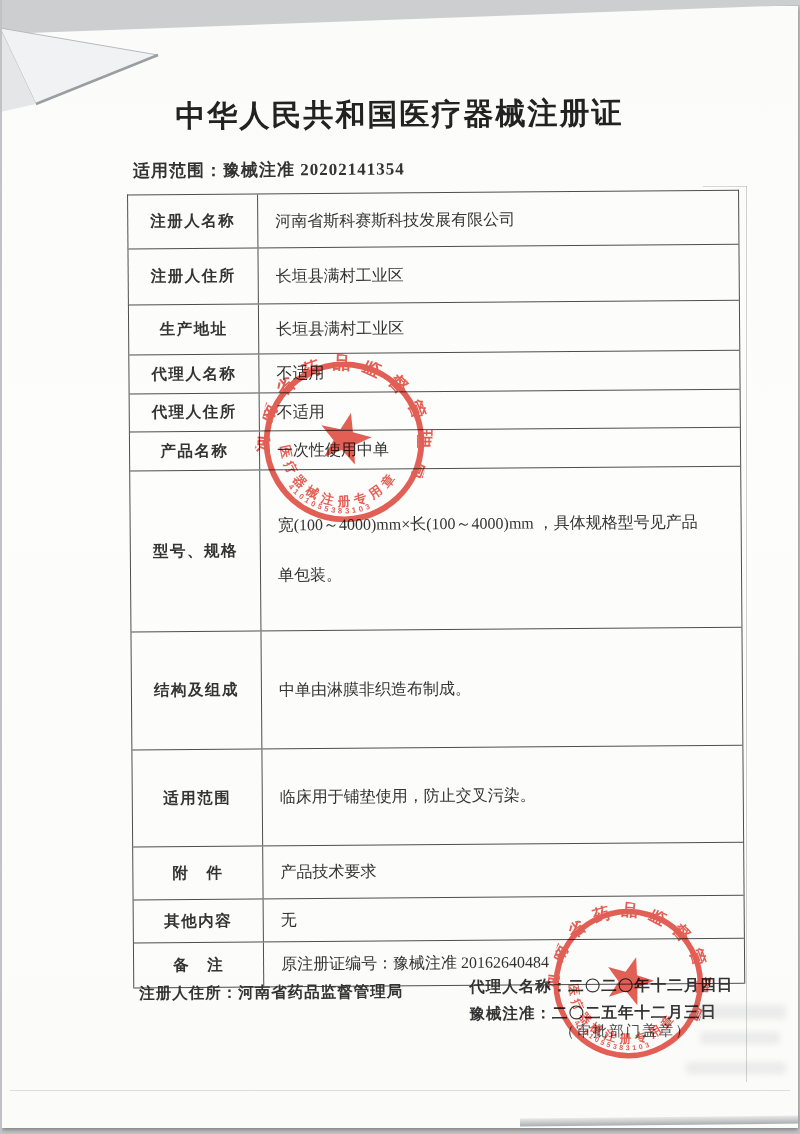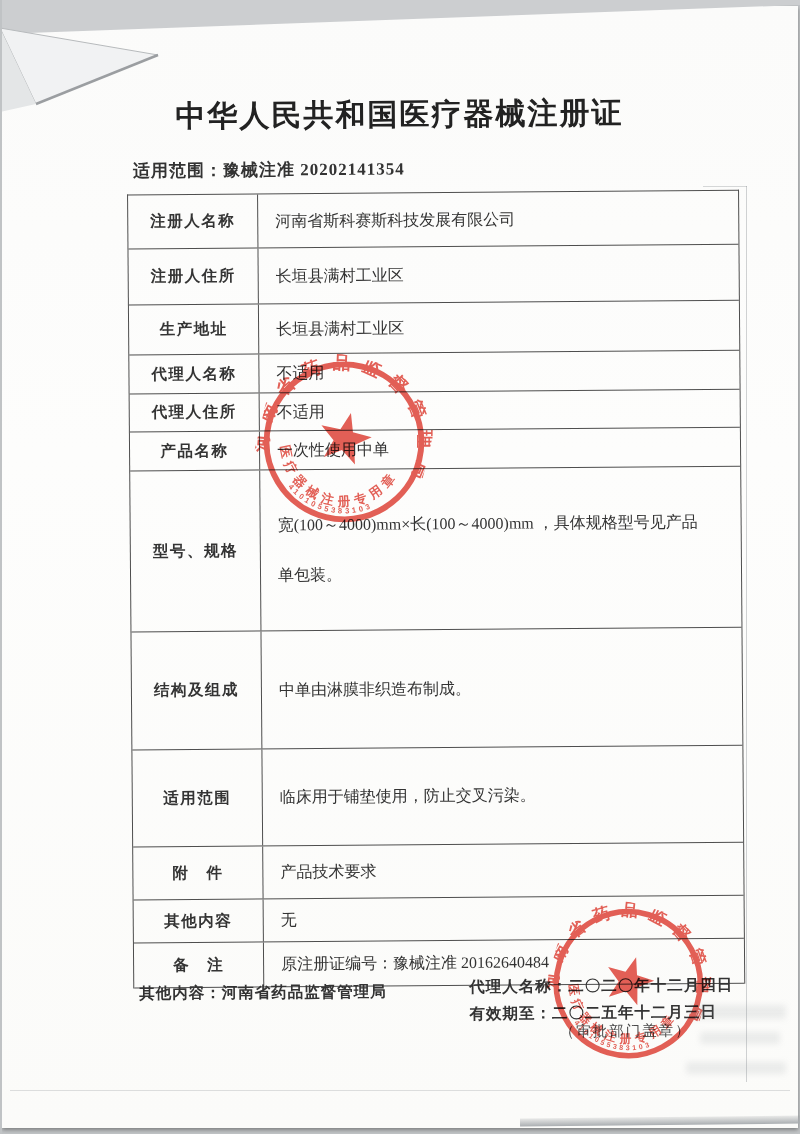--- a/index.html
+++ b/index.html
@@ -161,25 +161,25 @@
     <div class="trow">
         <div class="lbl">其他内容</div>
         <div class="val">无</div>
       </div>
     <div class="trow">
         <div class="lbl">备　注</div>
         <div class="val">原注册证编号：豫械注准 20162640484</div>
       </div>
   </div>
 
-  <div class="footer-left"><span>其他内容：</span><span>河南省药品监督管理局</span></div>
+  <div class="footer-left"><span>注册人住所：</span><span>河南省药品监督管理局</span></div>
 
   <div class="footer-right">
     <div><span>代理人名称：</span><span>二〇二〇年十二月四日</span></div>
-    <div><span>有效期至：</span><span>二〇二五年十二月三日</span></div>
+    <div><span>豫械注准：</span><span>二〇二五年十二月三日</span></div>
   </div>
 
   <div class="seal-note">（审批部门盖章）</div>
 
   <div class="stamp stamp-upper">
     <svg viewBox="0 0 200 200">
       <circle cx="100" cy="100" r="91" fill="none" stroke="var(--seal,#dd4338)" stroke-width="7"></circle>
       <path id="arcTopA" d="M 14,126 A 89,89 0 1 1 186,126" fill="none"></path>
       <path id="arcTypeA" d="M 30,125 A 74,74 0 0 0 170,125" fill="none"></path>
       <path id="arcSerA" d="M 20,128 A 85,85 0 0 0 180,128" fill="none"></path>

